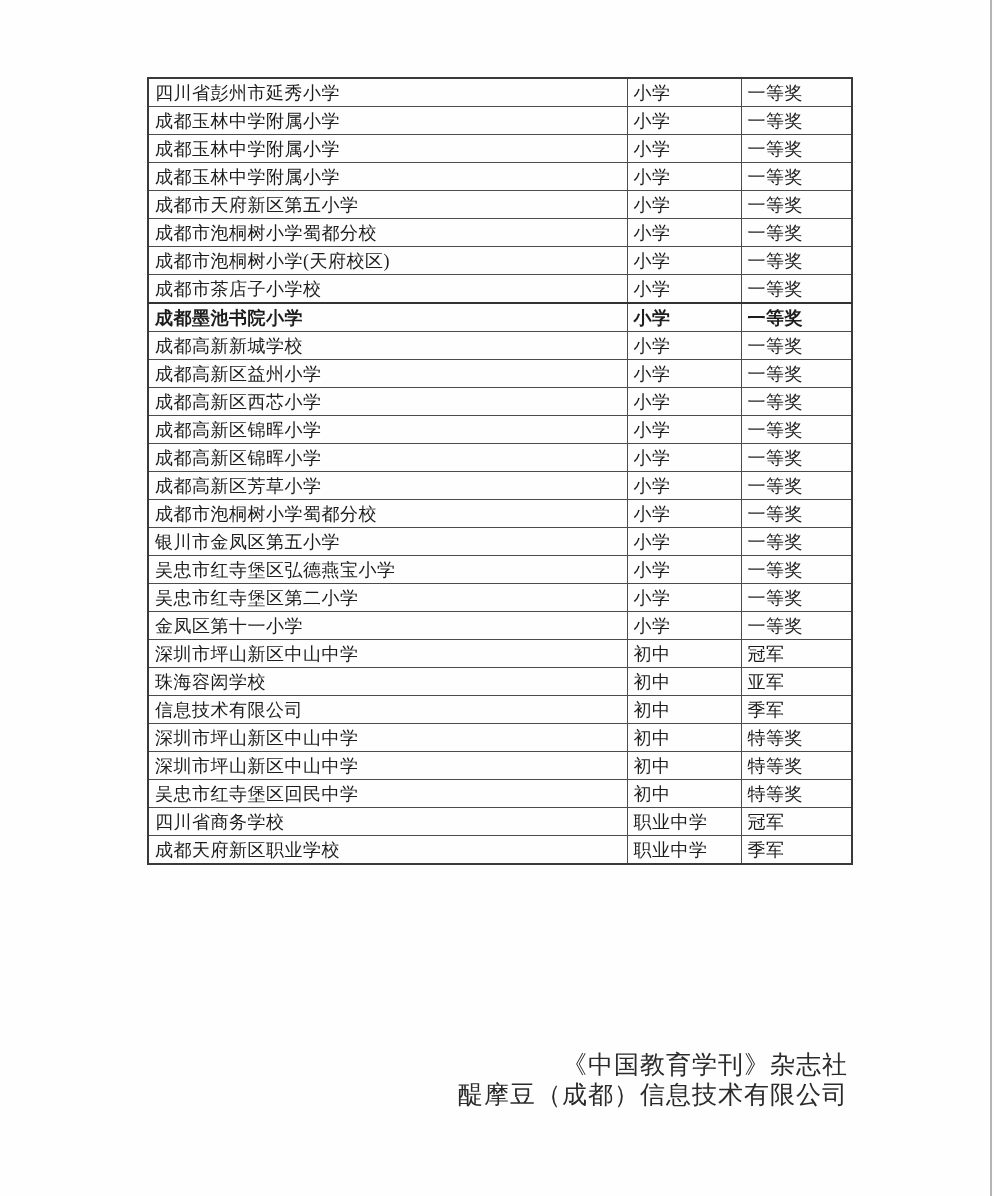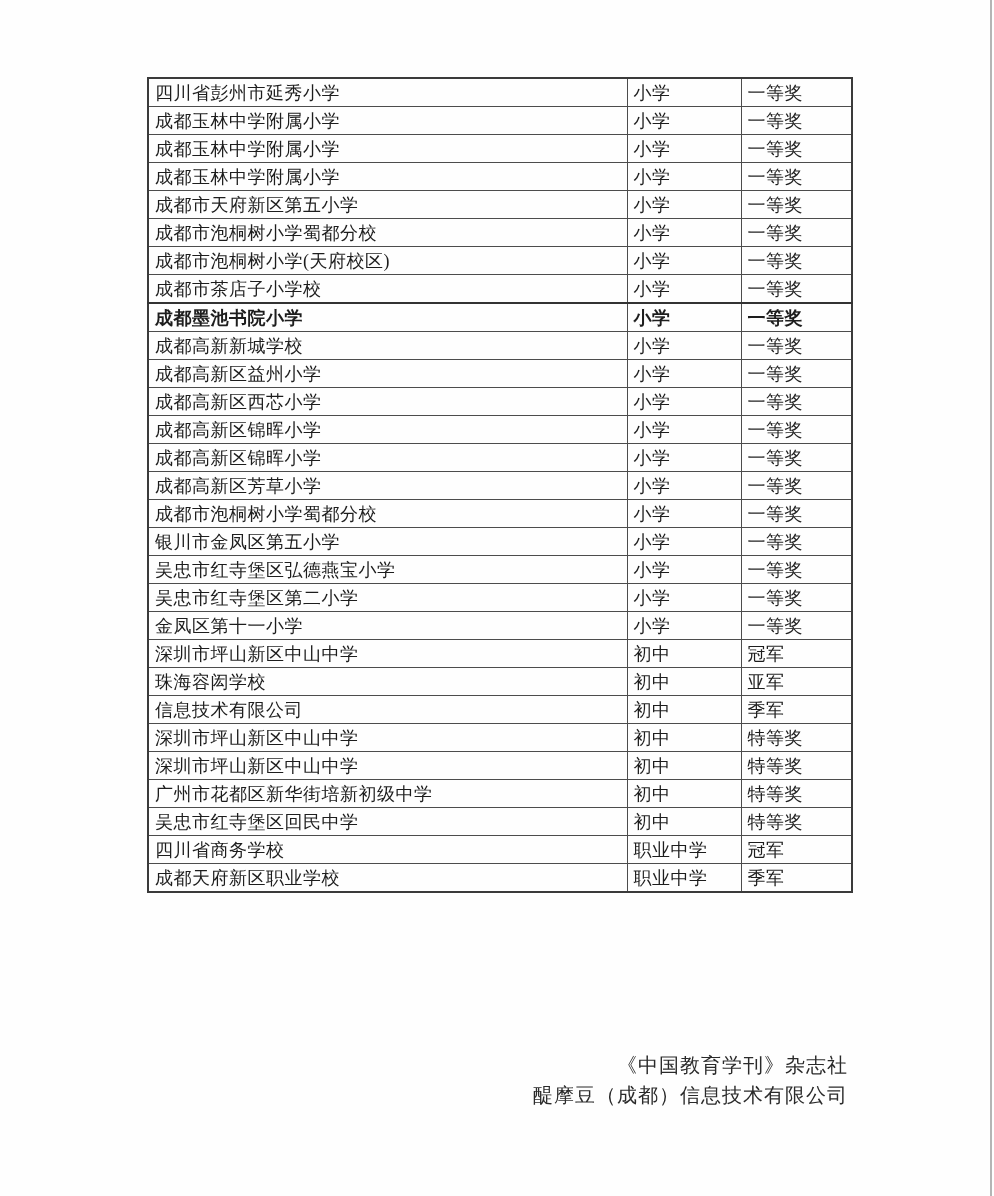--- a/index.html
+++ b/index.html
@@ -44,21 +44,21 @@
   }
   
   .award-table tr:nth-child(9) td { border-top-width: 2px; border-top-color: #333333; font-weight: bold; }
   .award-table tr:nth-child(33) td { border-top-width: 2px; border-top-color: #333333; padding-left: 48px; }
   .footer {
     position: absolute;
     left: 147px;
     top: 1050px;
     width: 701px;
     text-align: right;
-    font-size: 20px;
+    font-size: 25px;
     line-height: 30px;
     letter-spacing: 1px;
     color: #2a2a2a;
   }
   .page-edge {
     position: absolute;
     left: 990px;
     top: 0;
     width: 2px;
     height: 1196px;
@@ -196,25 +196,20 @@
           <td>深圳市坪山新区中山中学</td>
           <td>初中</td>
           <td>特等奖</td>
         </tr>
         <tr>
           <td>深圳市坪山新区中山中学</td>
           <td>初中</td>
           <td>特等奖</td>
         </tr>
         <tr>
-          <td>广州市花都区新华街培新初级中学</td>
-          <td>初中</td>
-          <td>特等奖</td>
-        </tr>
-        <tr>
           <td>吴忠市红寺堡区回民中学</td>
           <td>初中</td>
           <td>特等奖</td>
         </tr>
         <tr>
           <td>四川省商务学校</td>
           <td>职业中学</td>
           <td>冠军</td>
         </tr>
         <tr>

